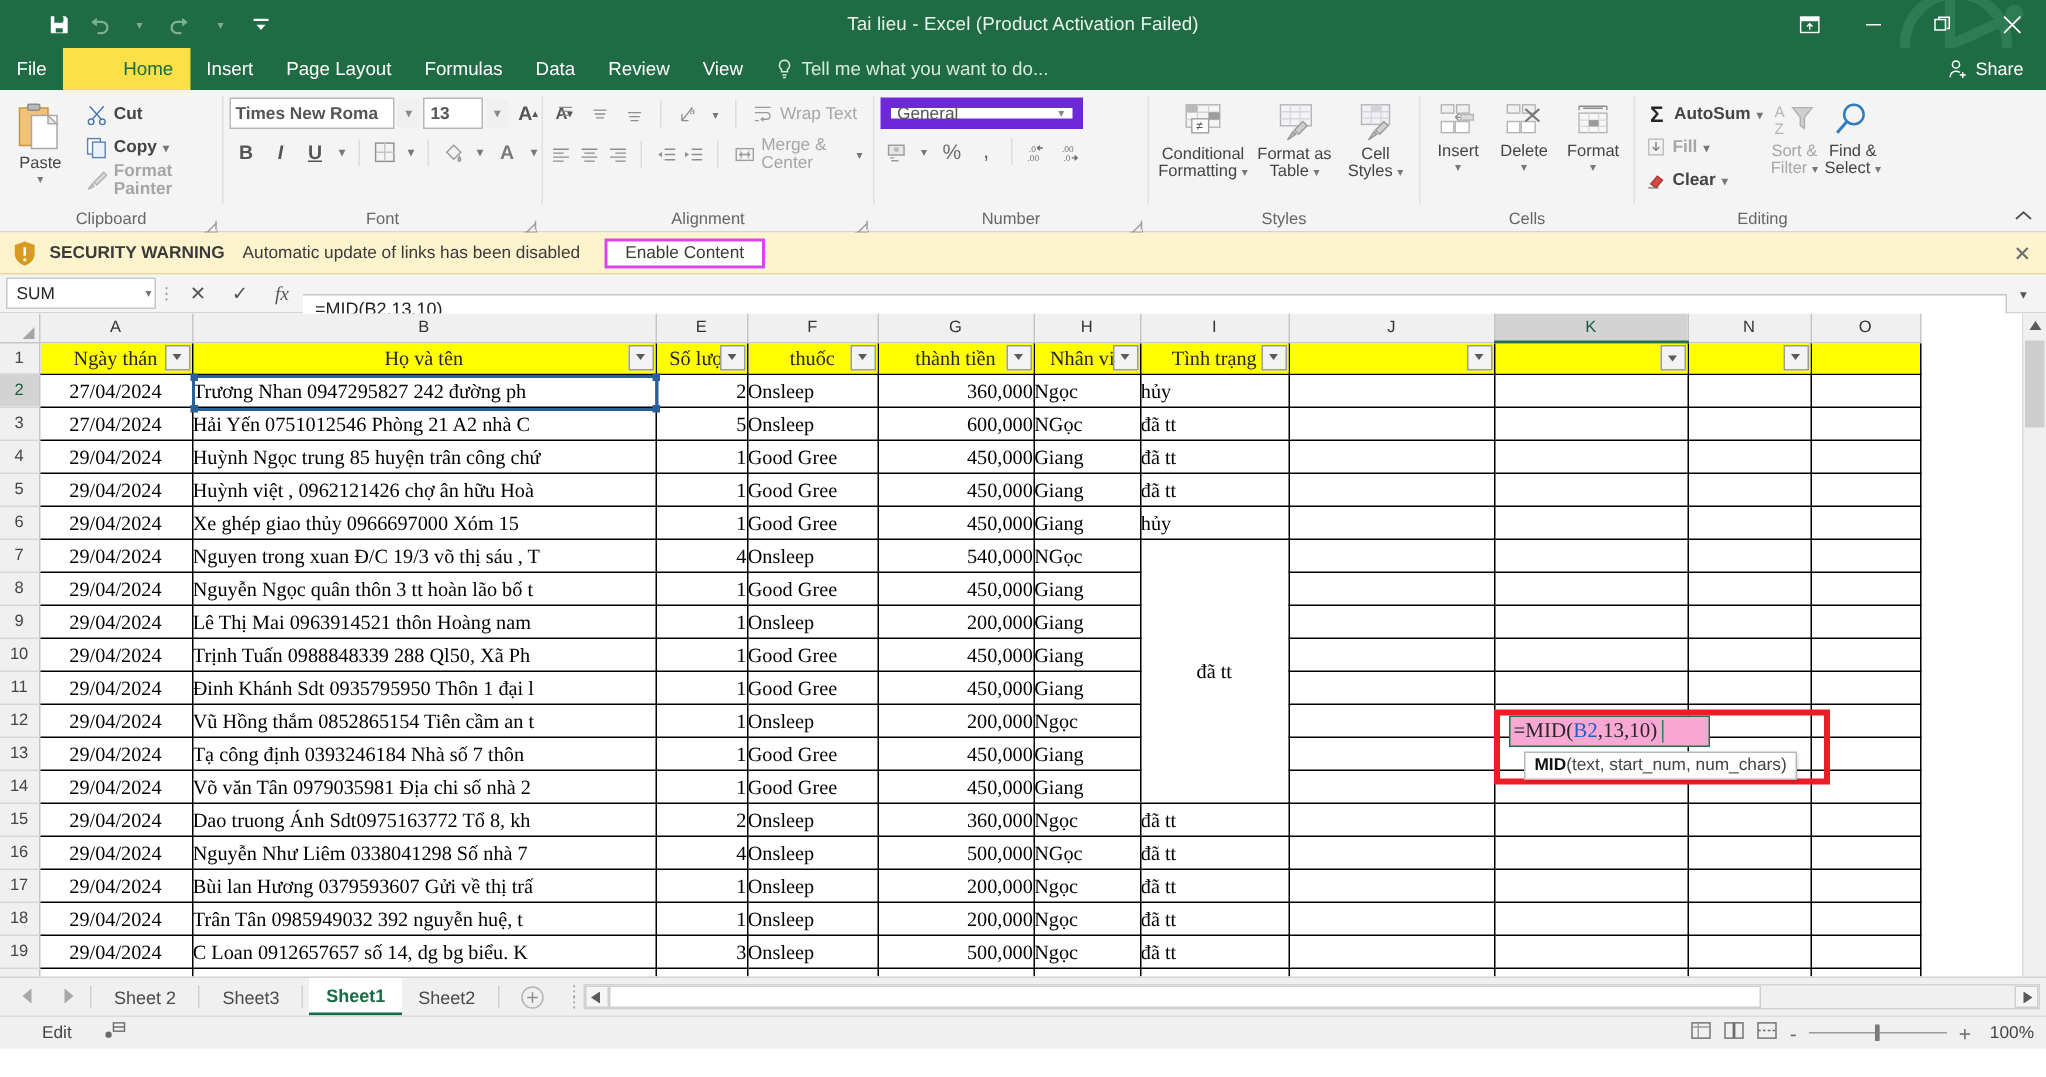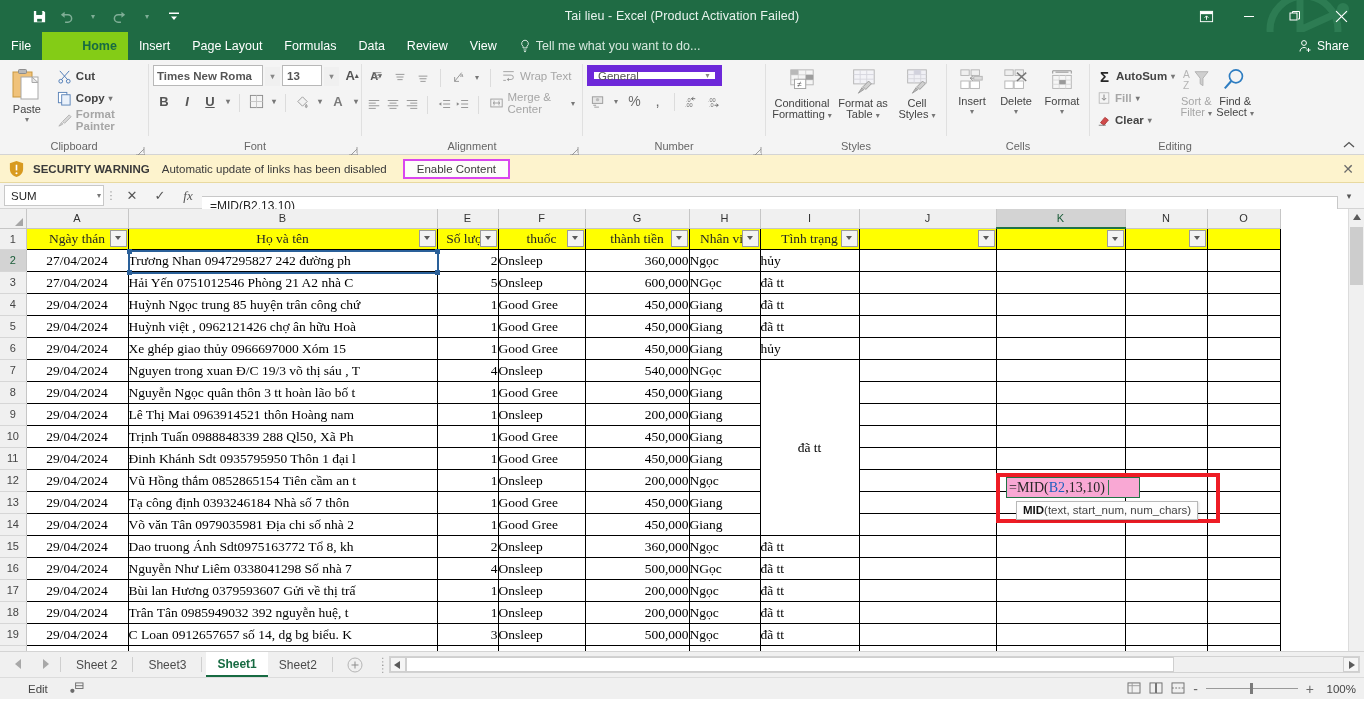--- a/index.html
+++ b/index.html
@@ -23,39 +23,39 @@
   .tb-title{
     position:absolute; left:0; right:0; text-align:center;
     font-size:12.5px; color:#e9f3ee; line-height:32px; letter-spacing:.1px;
   }
   .tb-right{ position:absolute; right:0; top:0; display:flex; align-items:center; height:32px; z-index:3; }
   .tb-ctl{ width:46px; height:32px; display:flex; align-items:center; justify-content:center; color:#fff; }
   .tb-ctl.ribbondisp{ width:40px; }
   
   .tabbar{ position:relative; height:28px; background:#1f6b44; display:flex; align-items:stretch; }
   .tab{ padding:0 11px; display:flex; align-items:center; font-size:12.5px; color:#fff; height:28px; }
-  .tab.active{ background:#84cc16; color:#176b42; font-weight:700;padding-left:40px; }
+  .tab.active{ background:#fde047; color:#176b42; font-weight:400;padding-left:40px; }
   .tab.tellme{ color:#d6e8de; display:flex; gap:5px; align-items:center; }
   .share{
     position:absolute; right:8px; top:3px; height:22px; display:flex; align-items:center; gap:5px;
     color:#fff; font-size:12px; padding:0 7px;
   }
   
   .ribbon{ position:relative; height:95px; background:#f4f4f4; border-bottom:1px solid #d4d4d4; display:flex; }
   .grp{ position:relative; height:95px; padding:3px 4px 0 4px; display:flex; flex-direction:column; }
   .grp-body{ flex:1; display:flex; align-items:flex-start; padding-top:2px; }
   .grp-label{ height:16px; text-align:center; font-size:11px; color:#666; line-height:14px; }
   .grp-sep{ width:1px; background:#e0e0e0; margin:4px 0 18px 0; }
   .dlg{ position:absolute; right:3px; bottom:1px; width:9px; height:9px; opacity:.55; }
   .big-btn{ width:54px; display:flex; flex-direction:column; align-items:center; font-size:11px; color:#444; padding-top:3px; }
   .big-btn .cap{ margin-top:2px; text-align:center; line-height:11px; }
   .small-btn{ display:flex; align-items:center; gap:4px; height:22px; font-size:11.5px; color:#444; padding:0 3px; }
   .small-btn.dis{ color:#a6a6a6; }
   .col{ display:flex; flex-direction:column;font-weight:bold; }
-  .row{ display:flex; align-items:flex-end; }
+  .row{ display:flex; align-items:center; }
   .caret{ font-size:8px; color:#777; }
   .fontname{
     width:110px; height:21px; border:1px solid #b8b8b8; background:#fff; font-size:11.5px;
     color:#555; display:flex; align-items:center; padding-left:3px; overflow:hidden; white-space:nowrap;
   }
   .fontsize{
     width:40px; height:21px; border:1px solid #b8b8b8; background:#fff; font-size:11.5px;
     color:#555; display:flex; align-items:center; padding-left:4px;
   }
   .combo-arrow{ width:15px; height:19px; display:flex; align-items:center; justify-content:center; color:#888; font-size:8px; background:#f0f0f0;}

